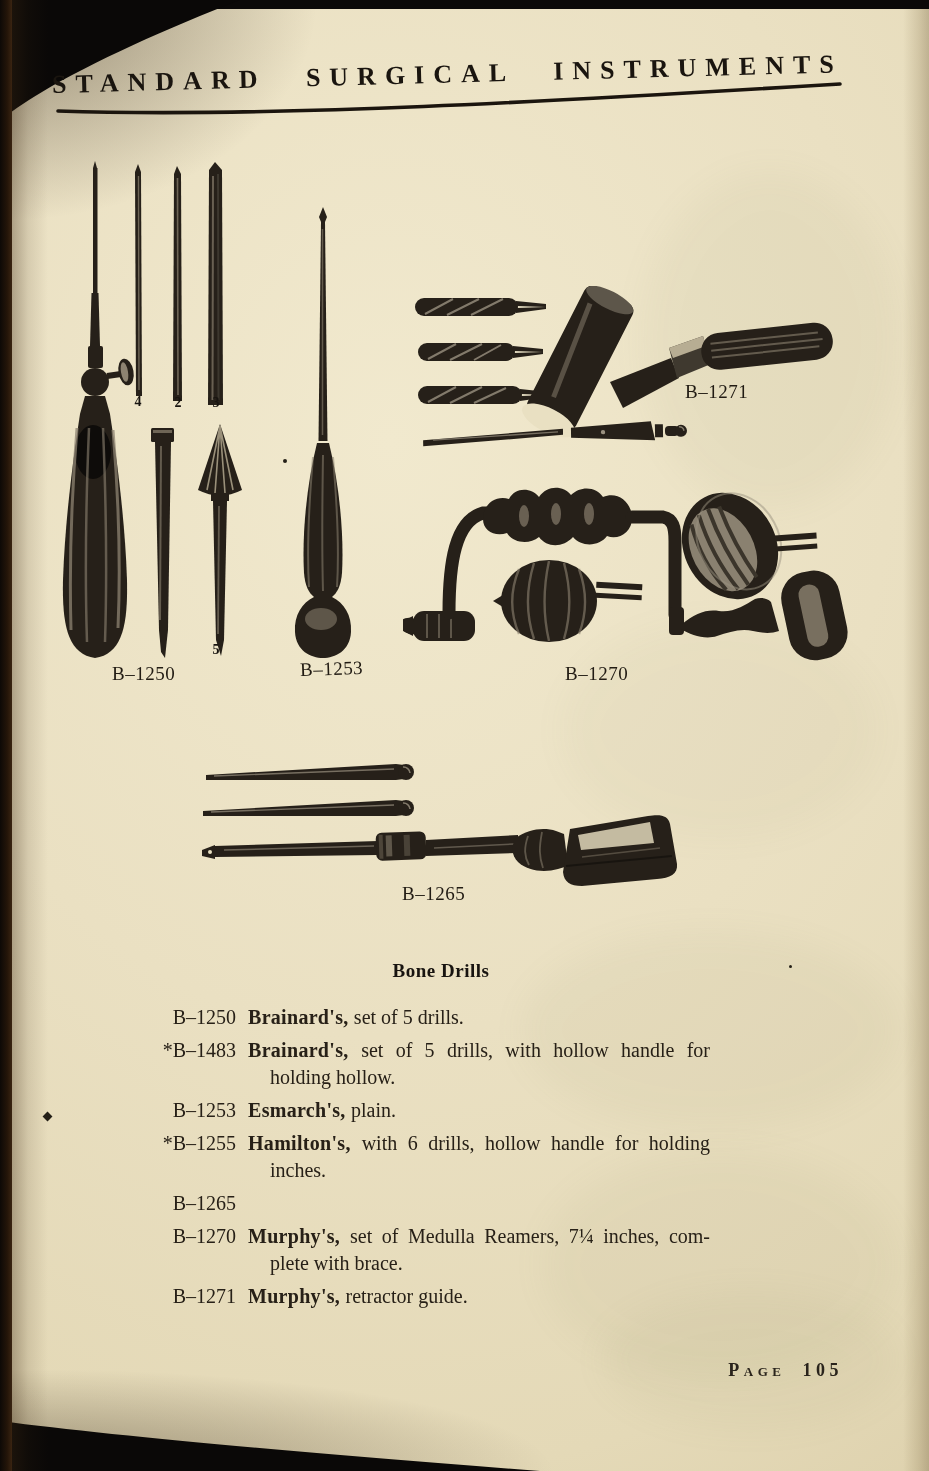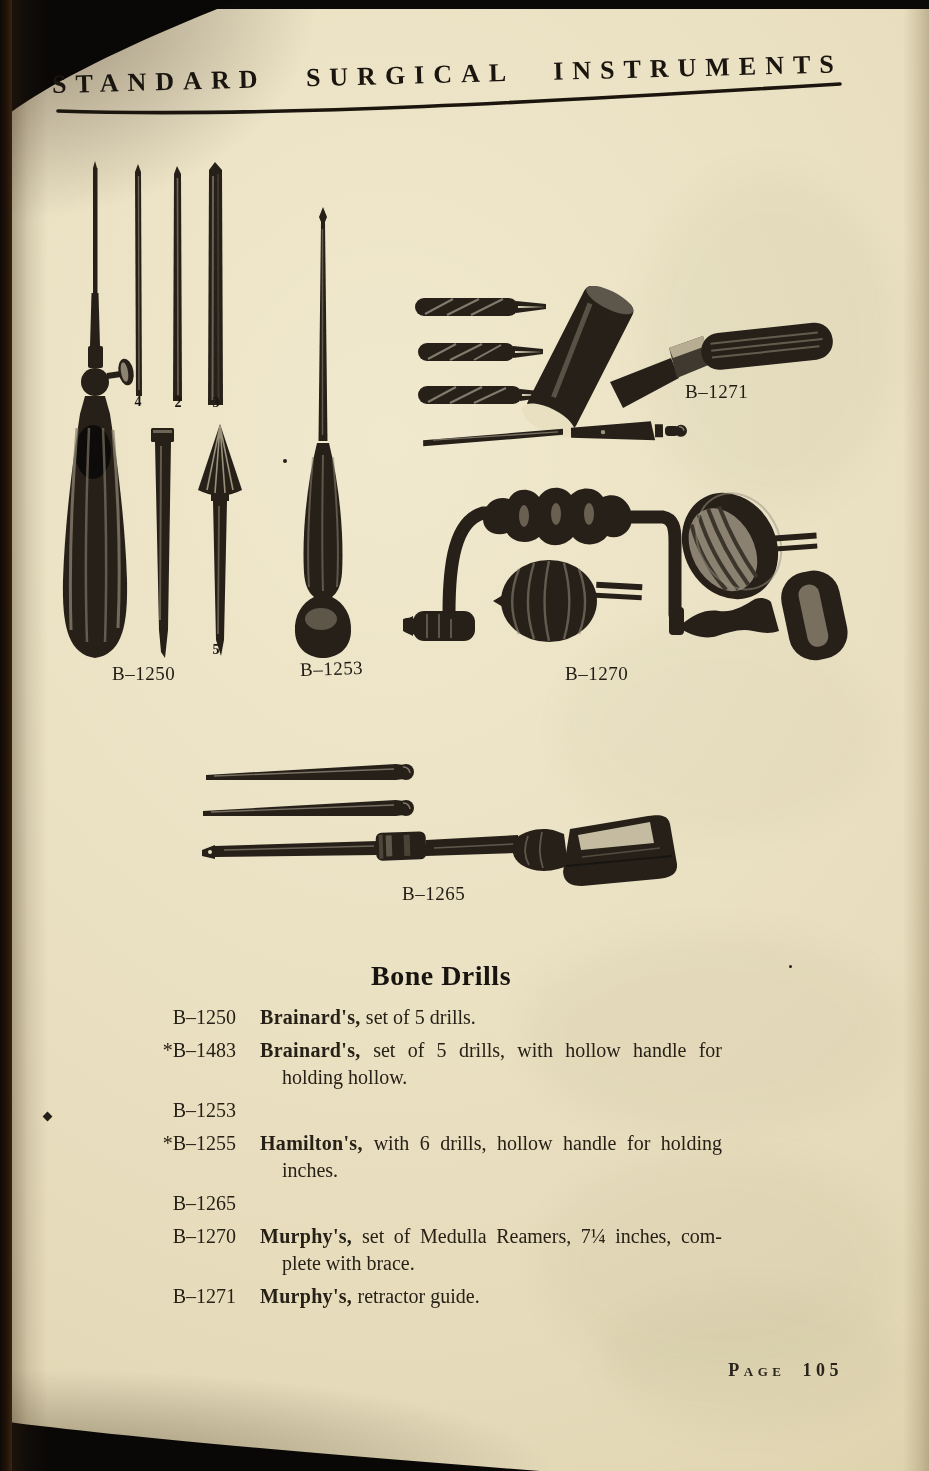--- a/index.html
+++ b/index.html
@@ -28,27 +28,27 @@
     transform:rotate(-1.5deg);transform-origin:0 50%;
   }
   .caption{
     color:#211b13;font-size:19px;letter-spacing:.5px;white-space:nowrap;
   }
   .fig-num{
     color:#181410;font-size:14px;font-weight:bold;width:16px;text-align:center;
   }
   .section-title{
     left:160px;top:960px;width:562px;text-align:center;color:#181410;
-    font-weight:bold;font-size:28px;letter-spacing:.5px;
+    font-weight:bold;font-size:19px;letter-spacing:.5px;
     font-family:"Liberation Serif","DejaVu Serif",serif;
   }
   .listing{left:160px;top:1004px;width:566px;color:#272017;font-size:20px;}
   .list-row{display:flex;margin-bottom:6px;}
   .list-row .num{flex:none;width:76px;text-align:right;white-space:nowrap;line-height:27px;}
-  .list-row .desc{margin-left:24px;width:462px;line-height:27px;}
+  .list-row .desc{margin-left:12px;width:462px;line-height:27px;}
   .desc-line{display:block;}
   .desc-line.just{text-align:justify;text-align-last:justify;}
   .desc-line.cont{padding-left:22px;}
   .list-row b{letter-spacing:.3px;}
   .footer{
     left:683px;top:1360px;width:160px;text-align:right;color:#2a241c;
     font-weight:bold;font-size:18px;font-variant:small-caps;letter-spacing:4.5px;word-spacing:8px;
   }
   .ghost{border-radius:50%;filter:blur(16px);background:#7d7d52;pointer-events:none;}
   .speck{background:#241f17;}
@@ -293,20 +293,23 @@
       </div>
       <div class="list-row">
         <div class="num">*B–1483</div>
         <div class="desc">
           <span class="desc-line just"><b>Brainard's, </b>set of 5 drills, with hollow handle for</span>
           <span class="desc-line cont">holding hollow.</span>
         </div>
       </div>
       <div class="list-row">
         <div class="num">B–1253</div>
+        <div class="desc">
+          <span class="desc-line"><b>Esmarch's, </b>plain.</span>
+        </div>
       </div>
       <div class="list-row">
         <div class="num">*B–1255</div>
         <div class="desc">
           <span class="desc-line just"><b>Hamilton's, </b>with 6 drills, hollow handle for holding</span>
           <span class="desc-line cont">inches.</span>
         </div>
       </div>
       <div class="list-row">
         <div class="num">B–1265</div>

